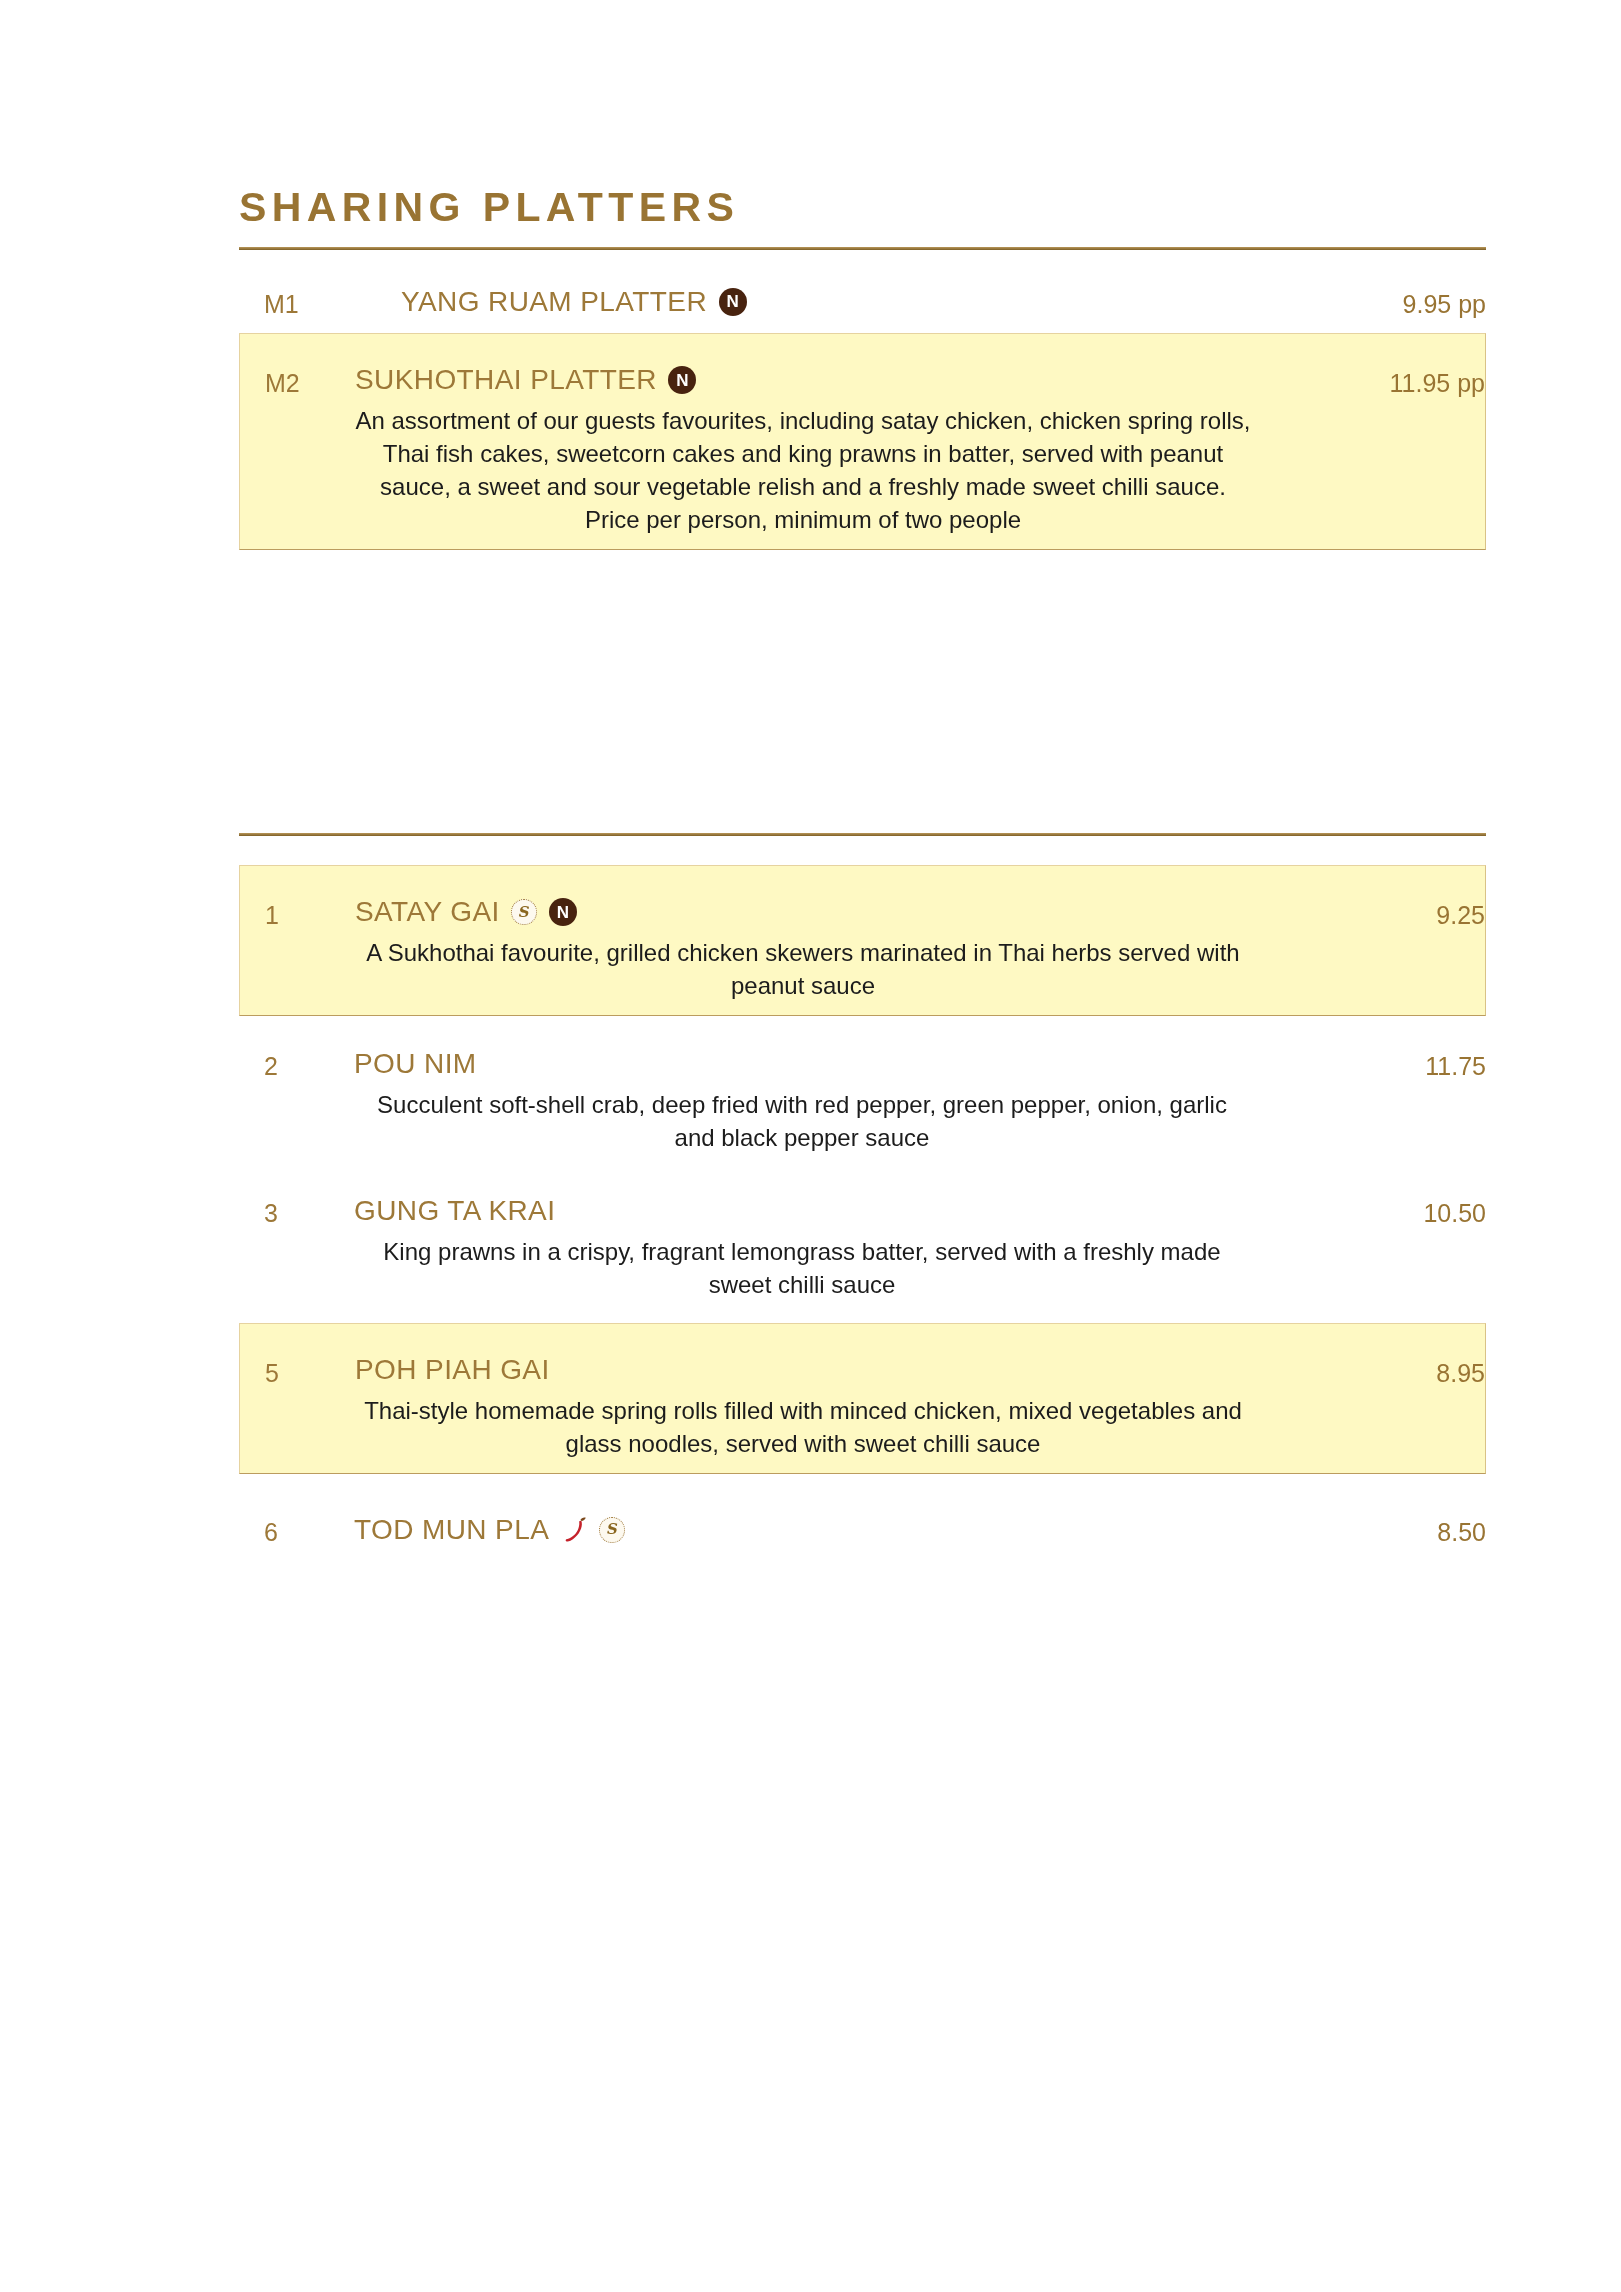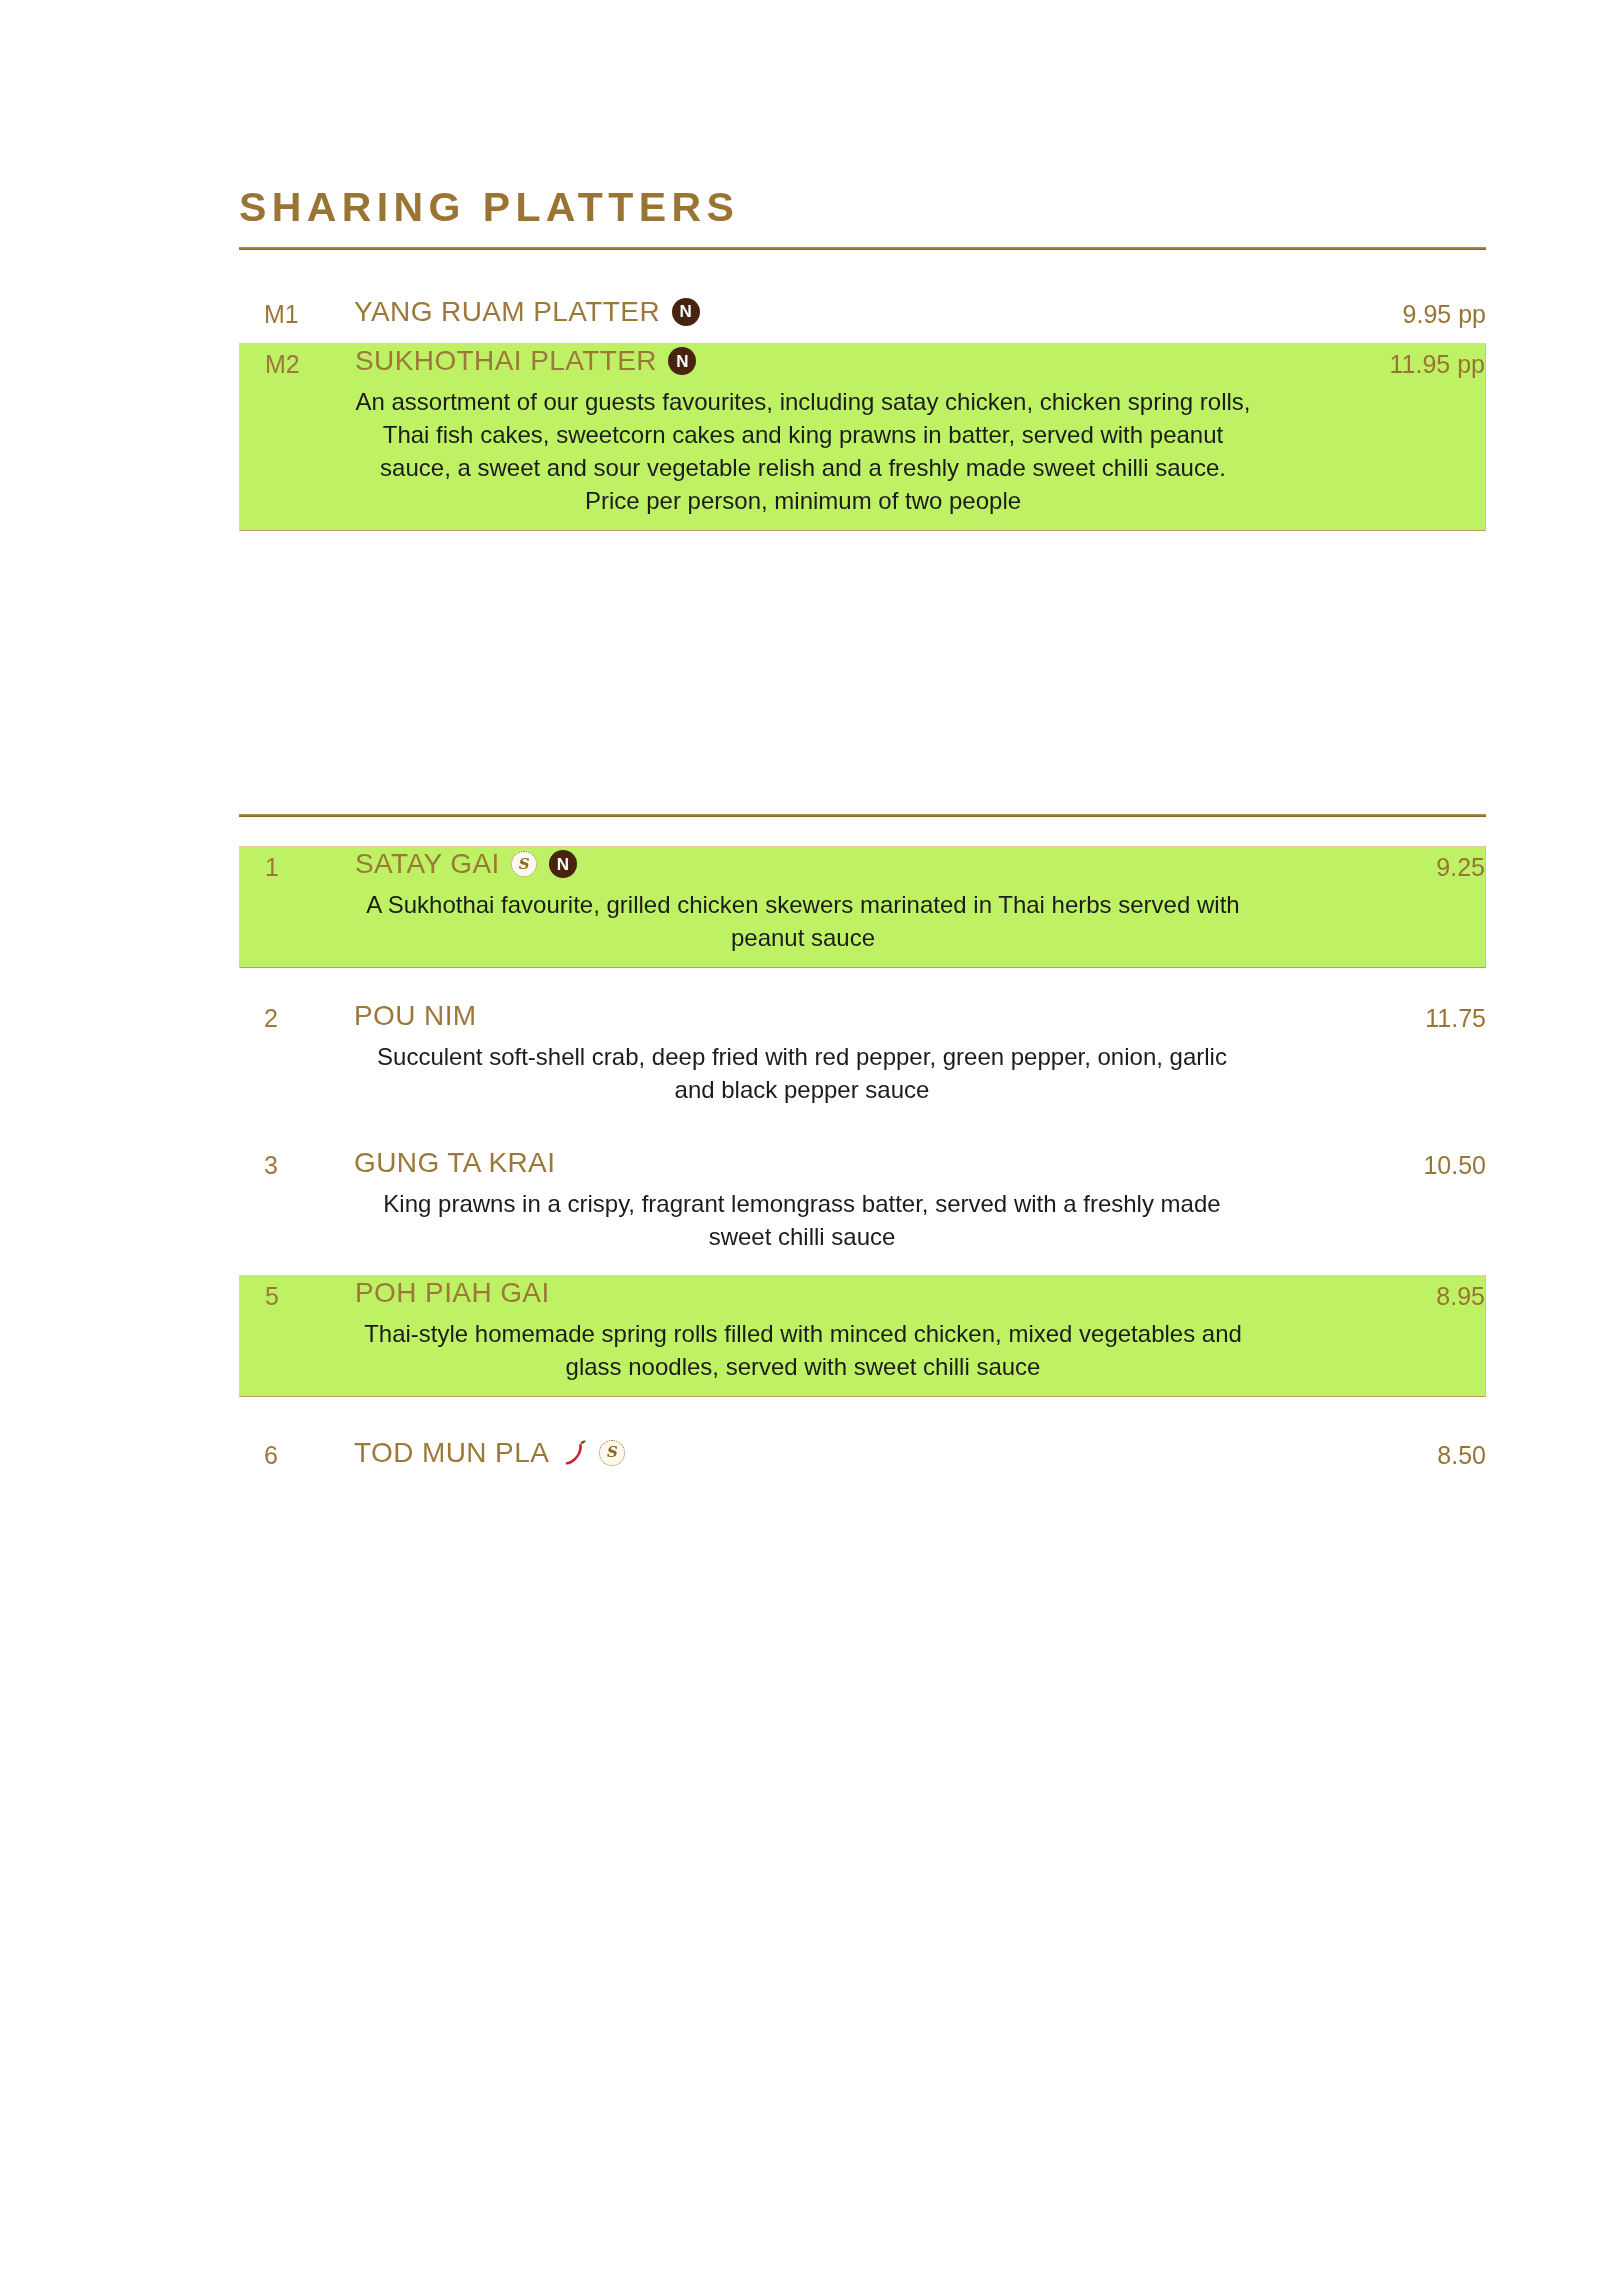--- a/index.html
+++ b/index.html
@@ -28,25 +28,25 @@
     padding-top:4.5px;white-space:nowrap;
   }
   .title-row{display:flex;align-items:center;gap:11.6px;}
   .title-row .title{font-size:28px;color:#9d7838;letter-spacing:0.4px;}
   .desc{
     margin-top:8px;font-size:24px;line-height:33px;color:#1c1c1c;max-width:896px;
   }
 
   .boxed{
     border:1.8px solid #e6d3a0;border-bottom-color:#bb9c5e;border-right-color:#d9c286;
-    padding-top:1px;padding-bottom:12.5px;background:#bef264;
+    padding-top:30px;padding-bottom:12.5px;background:#fef9c3;
   }
   .plain{padding-top:0;padding-bottom:0;}
 
-  .m1{margin-top:46px;}
+  .m1{margin-top:36px;gap:47px;}
   .m2{margin-top:14.3px;}
   .s1{margin-top:29.6px;}
   .s2{margin-top:32px;}
   .s3{margin-top:41px;}
   .s5{margin-top:22.4px;}
   .s6{margin-top:40px;}
 
   .icon{display:inline-flex;align-items:center;justify-content:center;flex:0 0 auto;}
   .icon.nuts{
     width:28px;height:28px;border-radius:50%;background:#48230f;color:#ffffff;

